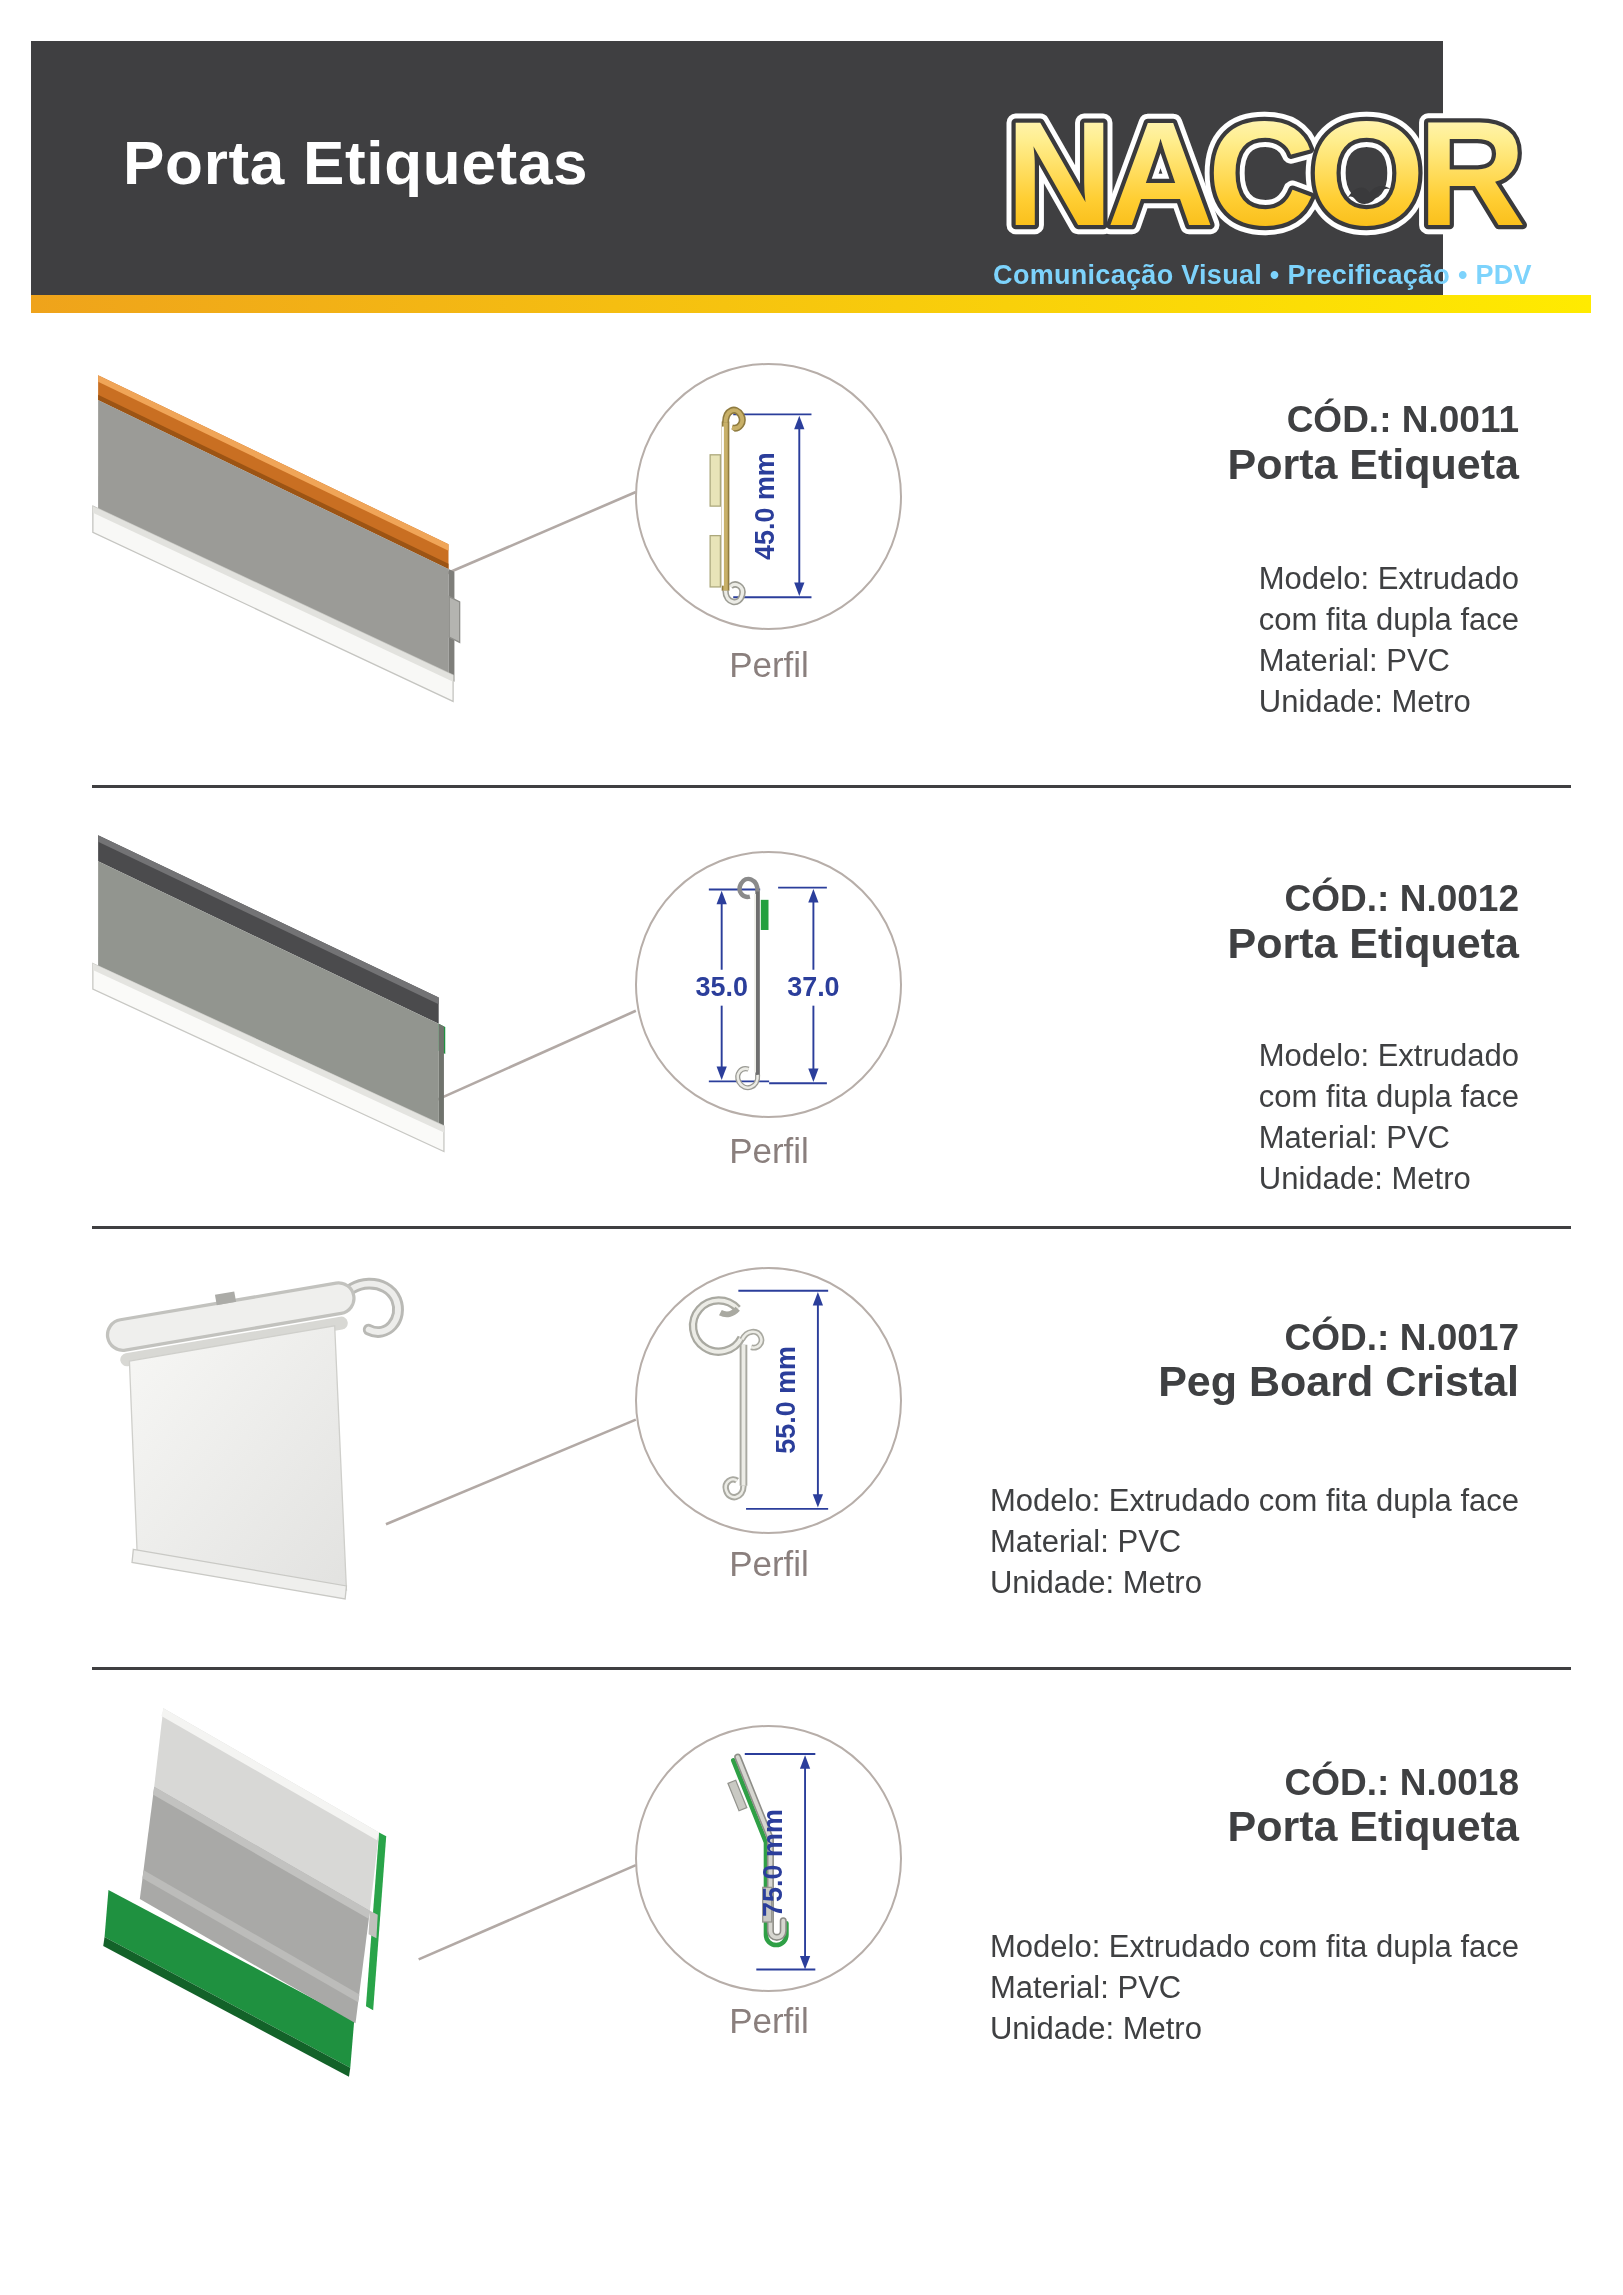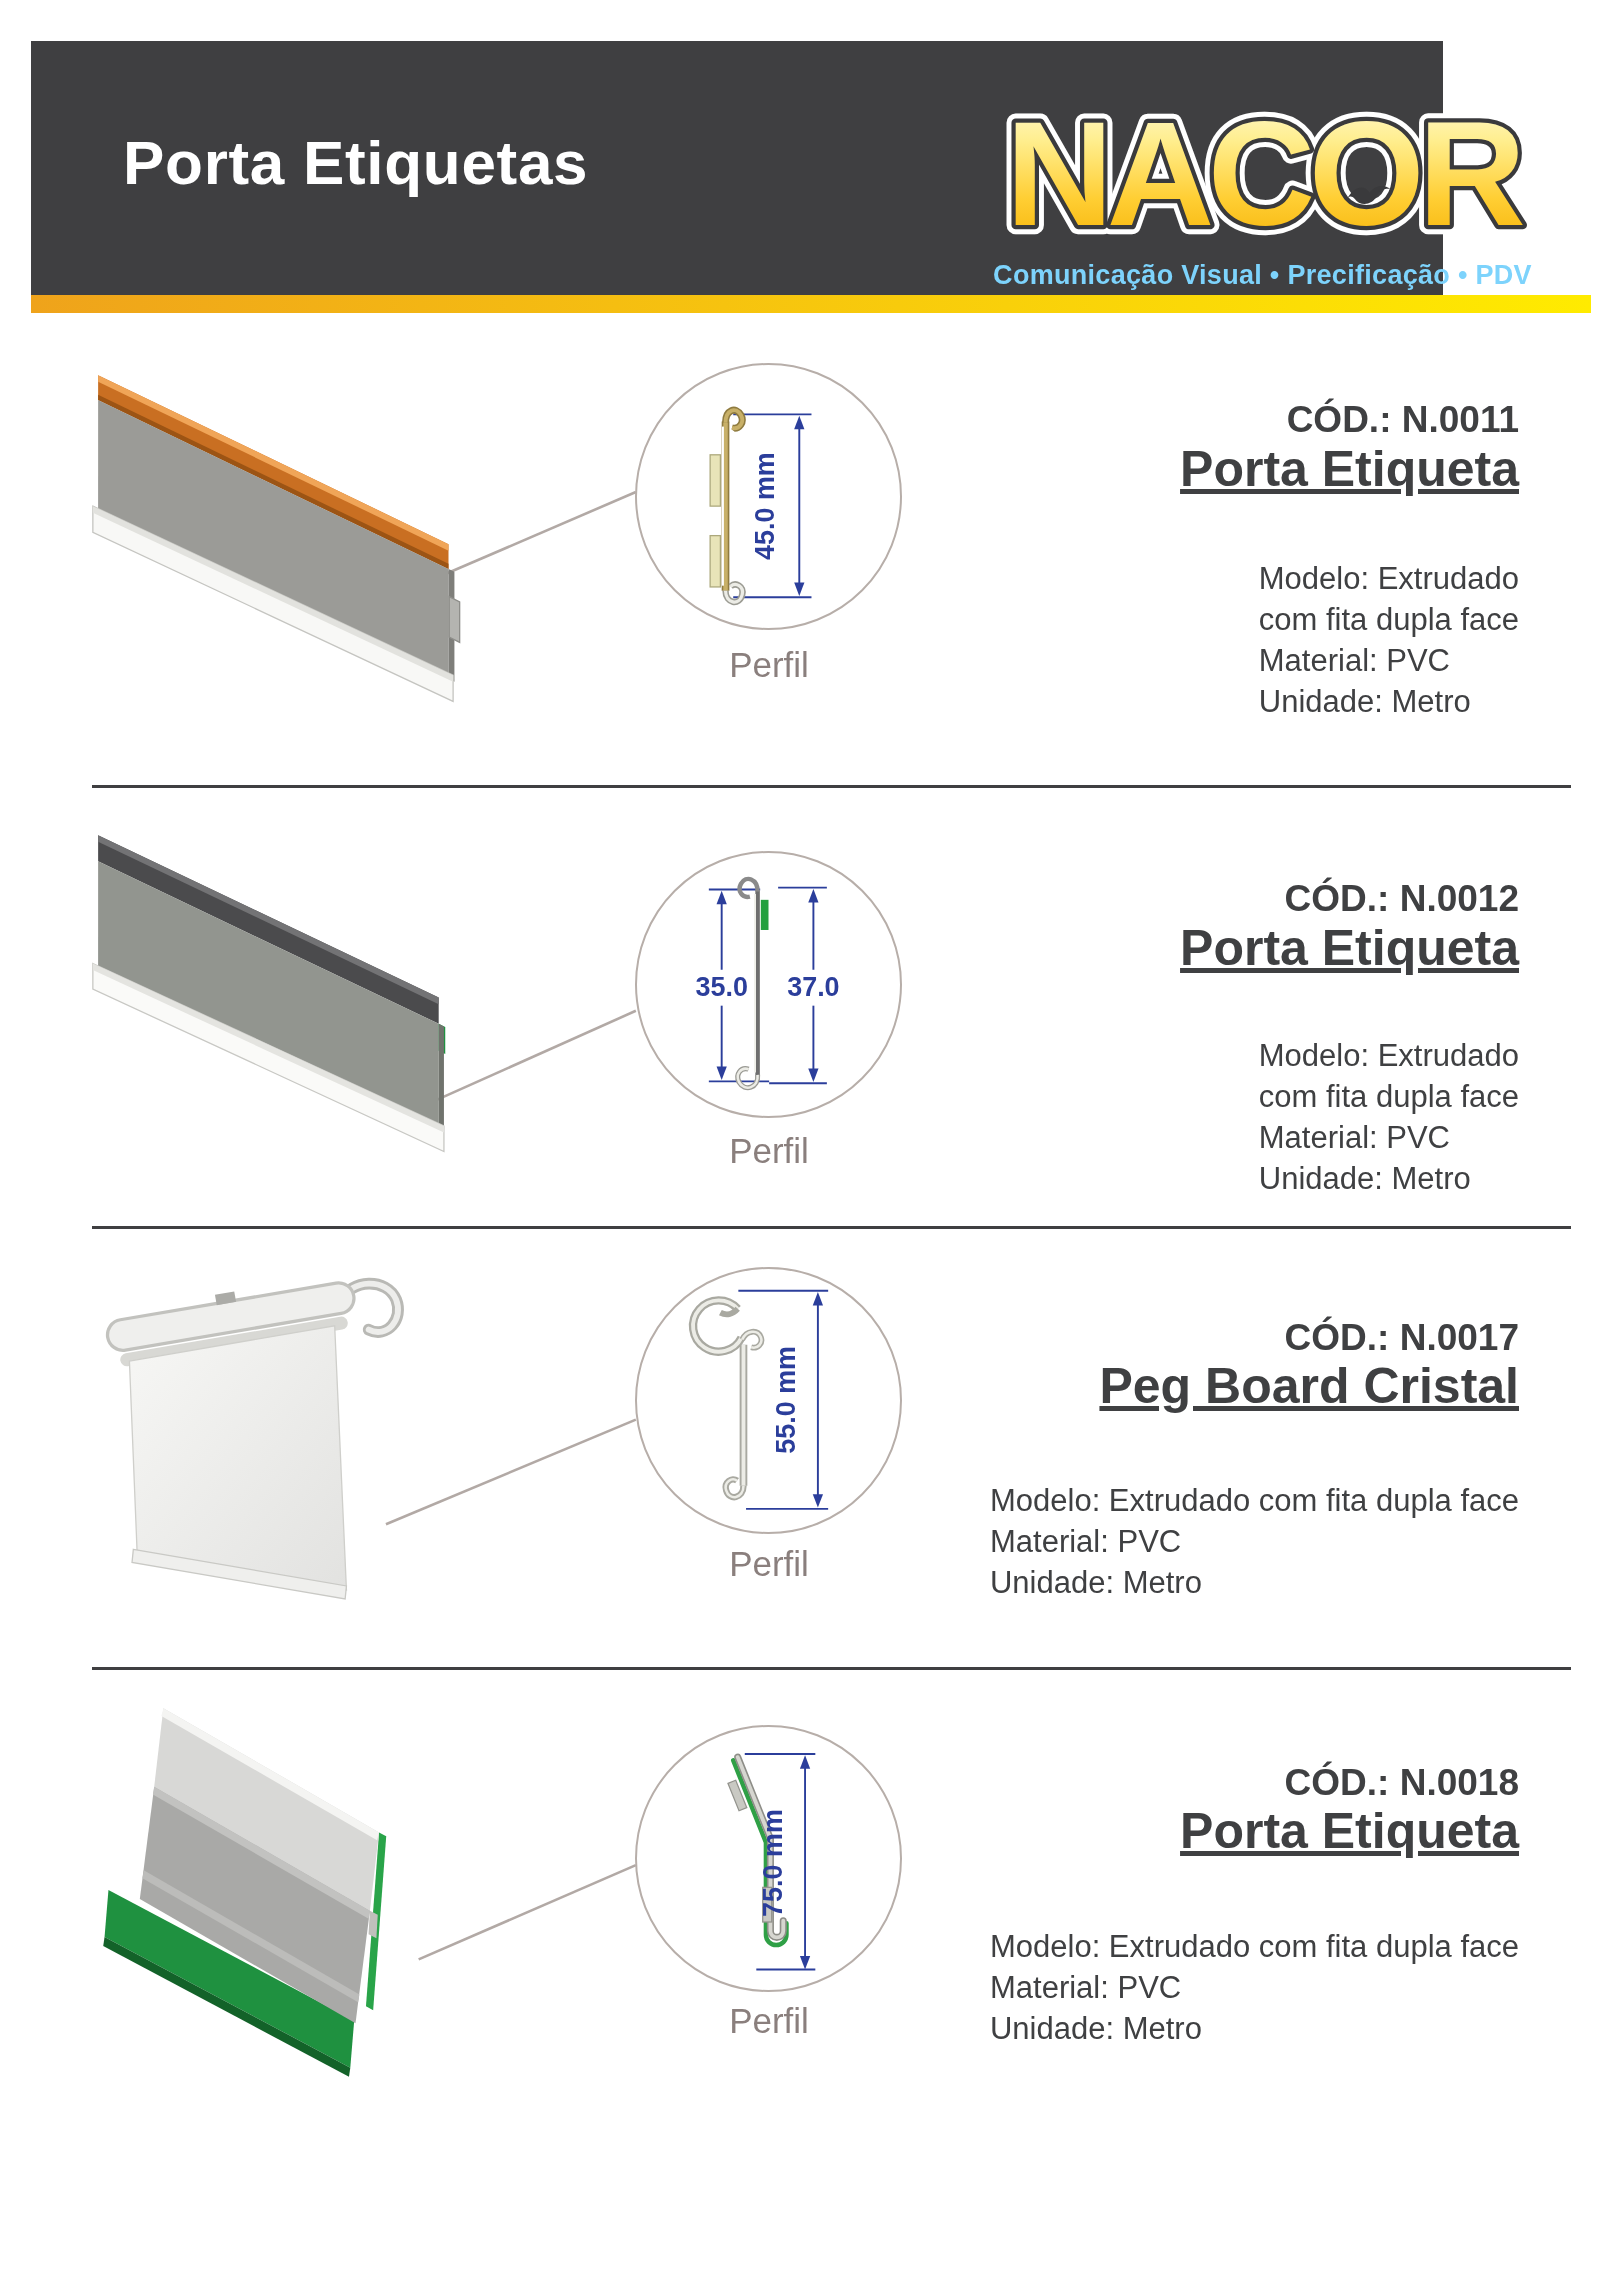--- a/index.html
+++ b/index.html
@@ -23,21 +23,21 @@
   .circle { position:absolute; left:635px; width:263px; height:263px; border:2.6px solid #B7AEA9;
             border-radius:50%; background:#ffffff; z-index:3; }
   .circle svg { width:100%; height:100%; }
   .dim-text { font-family:"Liberation Sans",sans-serif; font-size:42px; font-weight:bold; fill:#2B3E9B; }
   .perfil { position:absolute; left:638px; width:262px; text-align:center; z-index:3;
             color:#8A7F7D; font-size:35px; font-weight:normal; }
 
   
   .info { position:absolute; right:104px; text-align:left; color:#3F4042; z-index:2; }
   .code { font-size:37px; font-weight:bold; }
-  .name { font-size:50px; font-weight:bold;text-decoration:underline; }
+  .name { font-size:43px; font-weight:bold; }
   .details { font-size:31px; line-height:41px; }
 
   .divider { position:absolute; left:92px; width:1479px; height:3.3px; background:#3F3F41; z-index:2; }
 
   
   .footer { position:absolute; left:31px; top:2116px; width:1560px; height:137px;
             background:linear-gradient(90deg,#EFA31B,#FFEB00);
             display:flex; align-items:center; justify-content:center; }
   .website { color:#3F3F41; font-size:63px; letter-spacing:-1.3px; transform:scaleX(.9); }
 </style>

